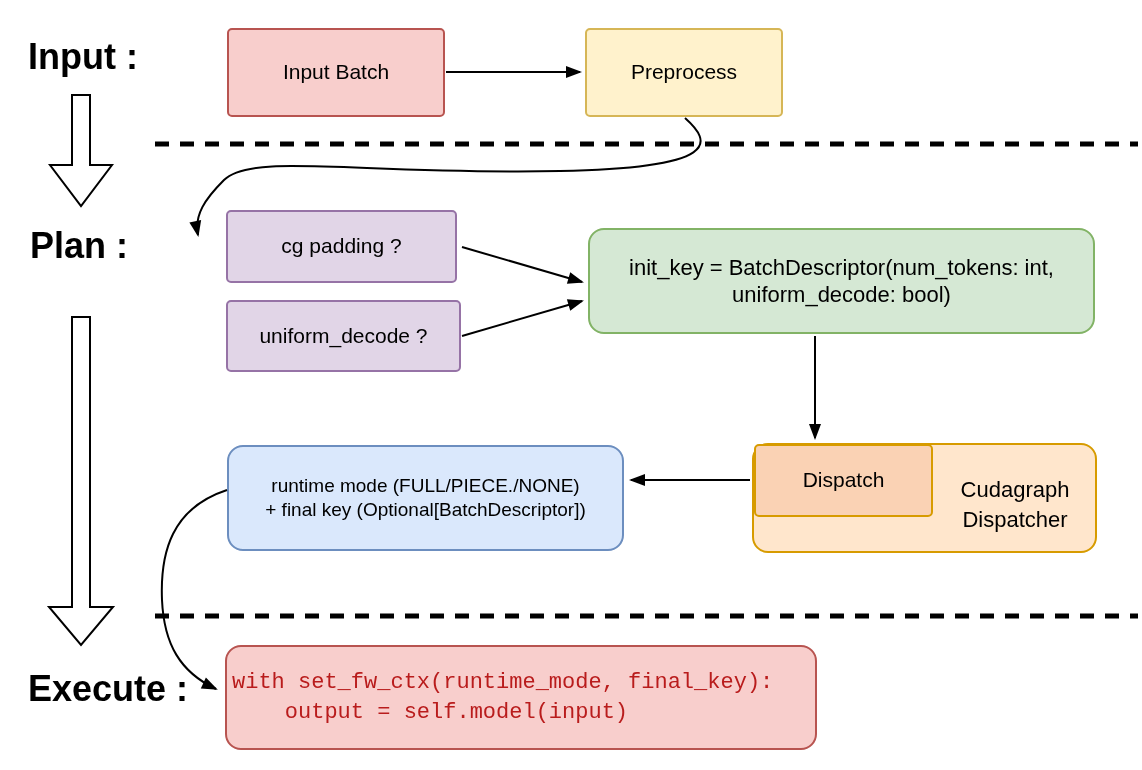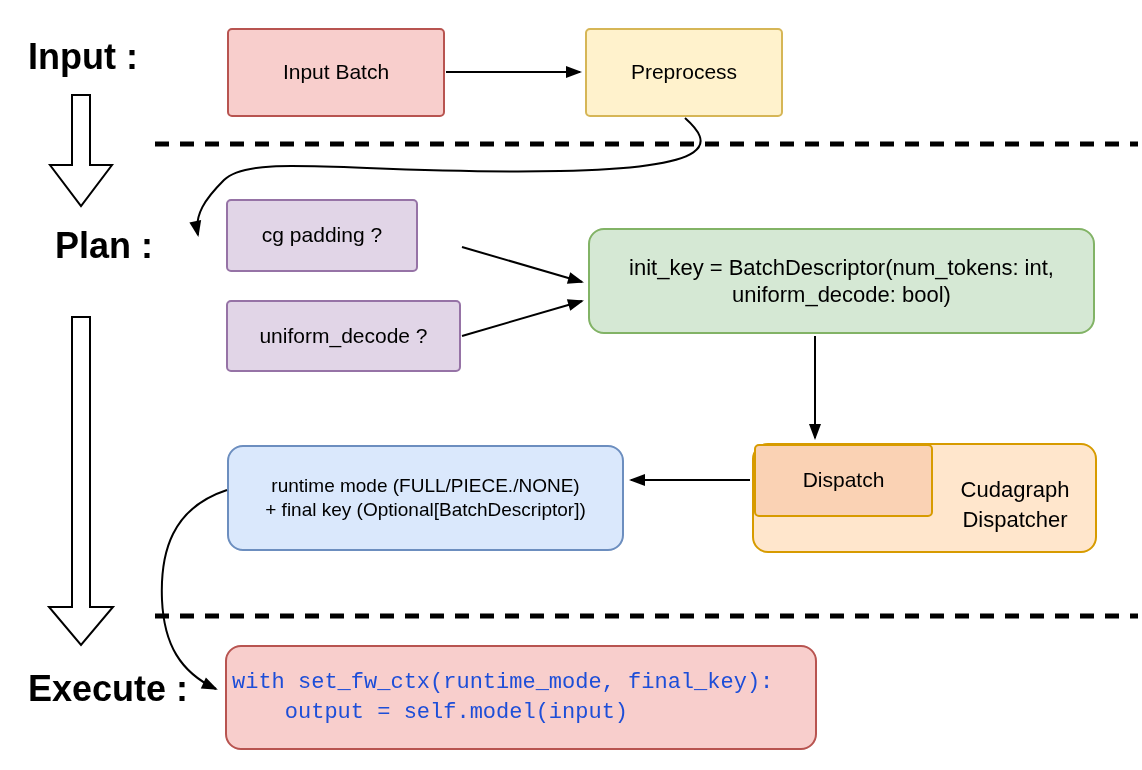--- a/index.html
+++ b/index.html
@@ -34,32 +34,32 @@
   }
   svg.overlay{position:absolute;left:0;top:0;z-index:3;pointer-events:none;}
   .node,.stage-label{z-index:2;}
 </style>
 </head>
 <body>
 
 <div id="canvas">
 
   <div class="stage-label" style="left:28px;top:36px;">Input :</div>
-  <div class="stage-label" style="left:55px;top:225px;">Plan :</div>
+  <div class="stage-label" style="left:30px;top:225px;">Plan :</div>
   <div class="stage-label" style="left:28px;top:668px;">Execute :</div>
 
   <div class="node r12" id="node-input-batch" style="left: 227px; top: 28px; width: 218px; height: 89px; background-color: rgb(248, 206, 204); border-color: rgb(184, 84, 80);">
     <span class="box-label">Input Batch</span>
   </div>
 
   <div class="node r12" id="node-preprocess" style="left: 585px; top: 28px; width: 198px; height: 89px; background-color: rgb(255, 242, 204); border-color: rgb(214, 182, 86);">
     <span class="box-label">Preprocess</span>
   </div>
 
-  <div class="node r12" id="node-cg-padding" style="left: 226px; top: 199px; width: 192px; height: 73px; background-color: rgb(225, 213, 231); border-color: rgb(150, 115, 166);">
+  <div class="node r12" id="node-cg-padding" style="left: 226px; top: 210px; width: 231px; height: 73px; background-color: rgb(225, 213, 231); border-color: rgb(150, 115, 166);">
     <span class="box-label">cg padding ?</span>
   </div>
 
   <div class="node r12" id="node-uniform-decode" style="left: 226px; top: 300px; width: 235px; height: 72px; background-color: rgb(225, 213, 231); border-color: rgb(150, 115, 166);">
     <span class="box-label">uniform_decode ?</span>
   </div>
 
   <div class="node r16" id="node-init-key" style="left: 588px; top: 228px; width: 507px; height: 106px; background-color: rgb(213, 232, 212); border-color: rgb(130, 179, 102);">
     <span class="box-label">init_key = BatchDescriptor(num_tokens: int, uniform_decode: bool)</span>
   </div>
@@ -69,21 +69,21 @@
 + final key (Optional[BatchDescriptor])</span>
   </div>
 
   <div class="node r16" id="node-cudagraph-dispatcher" style="left: 752px; top: 443px; width: 345px; height: 110px; background-color: rgb(255, 230, 204); border-color: rgb(215, 155, 0);">
   </div>
   <div id="label-cudagraph-dispatcher" style="left:935px;top:450px;width:160px;height:110px;z-index:2;">Cudagraph Dispatcher</div>
   <div class="node r12" id="node-dispatch" style="left: 754px; top: 444px; width: 179px; height: 73px; background-color: rgb(250, 210, 180); border-color: rgb(215, 155, 0);">
     <span class="box-label">Dispatch</span>
   </div>
 
-  <div class="node r16" id="node-execute-code" style="left: 225px; top: 645px; width: 592px; height: 105px; background-color: rgb(248, 206, 204); border-color: rgb(184, 84, 80); color: #1d4ed8;">
+  <div class="node r16" id="node-execute-code" style="left: 225px; top: 645px; width: 592px; height: 105px; background-color: rgb(248, 206, 204); border-color: rgb(184, 84, 80); color: #b91c1c;">
     <span>with set_fw_ctx(runtime_mode, final_key):
     output = self.model(input)</span>
   </div>
 
   <svg class="overlay" width="1142" height="770" viewBox="0 0 1142 770">
     <defs>
       <marker id="arrow" markerUnits="userSpaceOnUse" markerWidth="20" markerHeight="16" refX="15" refY="7" orient="auto">
         <path d="M1,1 L17,7 L1,13 Z" fill="#000"></path>
       </marker>
     </defs>

